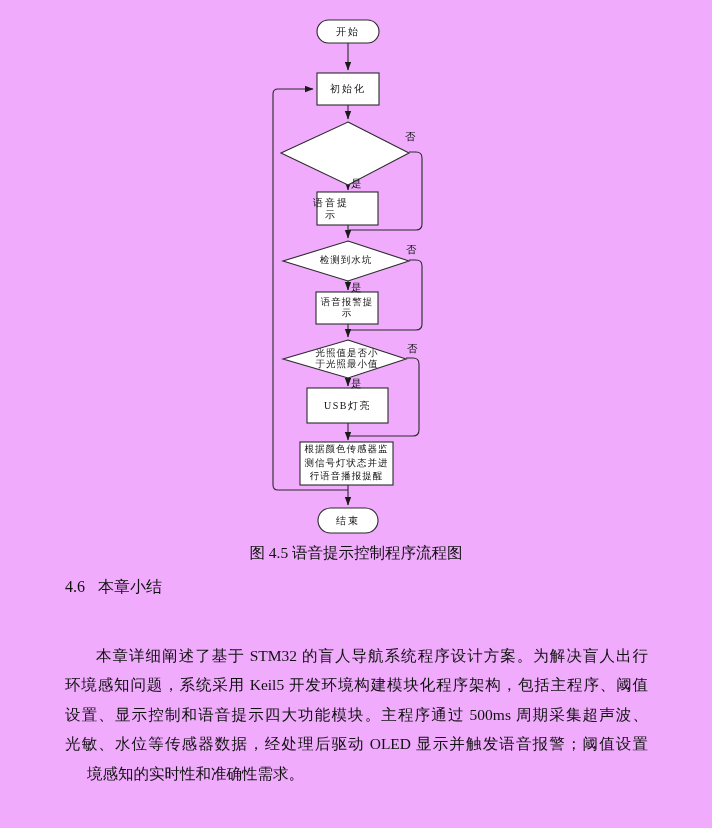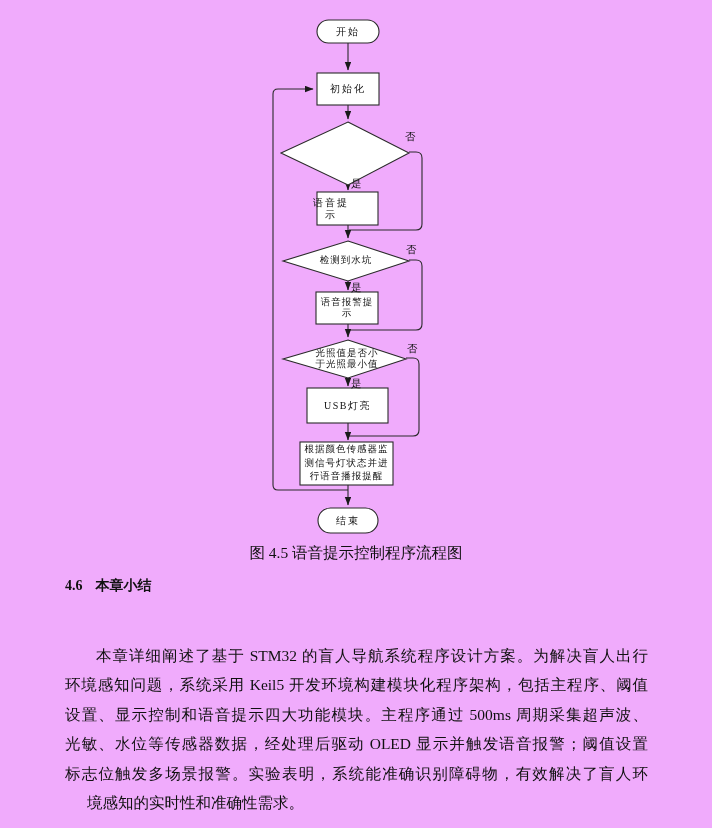--- a/index.html
+++ b/index.html
@@ -18,21 +18,21 @@
   .node-label.wide3 { line-height:13.5px; }
   .branch-label {
     position:absolute; font-size:10.5px; color:#111; letter-spacing:0;
   }
   .caption {
     position:absolute; left:0; top:544px; width:712px;
     text-align:center; font-size:15.5px; line-height:18px; color:#111;
   }
   .heading {
     position:absolute; left:65px; top:577px; width:583px;
-    font-size:14px; font-weight:bold; color:#111;
+    font-size:16px; font-weight:normal; color:#111;
   }
   .heading .num { display:inline-block; margin-right:13px; }
   .para {
     position:absolute; left:65px; top:601px; width:583px;
     font-size:15.5px; color:#111;
   }
   .pline {
     line-height:29.4px; text-align:justify; text-align-last:justify;
   }
   .pline.indent { text-indent:31px;margin-top:40px; }
@@ -106,17 +106,16 @@
 
   <div class="heading">
     <span class="num">4.6</span><span>本章小结</span>
   </div>
 
   <div class="para">
     <div class="pline indent">本章详细阐述了基于 STM32 的盲人导航系统程序设计方案。为解决盲人出行</div>
     <div class="pline">环境感知问题，系统采用 Keil5 开发环境构建模块化程序架构，包括主程序、阈值</div>
     <div class="pline">设置、显示控制和语音提示四大功能模块。主程序通过 500ms 周期采集超声波、</div>
     <div class="pline">光敏、水位等传感器数据，经处理后驱动 OLED 显示并触发语音报警；阈值设置</div>
-    <div class="pline">标志位触发多场景报警。实验表明，系统能准确识别障碍物，有效解决了盲人环</div>
     <div class="pline last">境感知的实时性和准确性需求。</div>
   </div>
 
 </div>
 
 </body></html>

